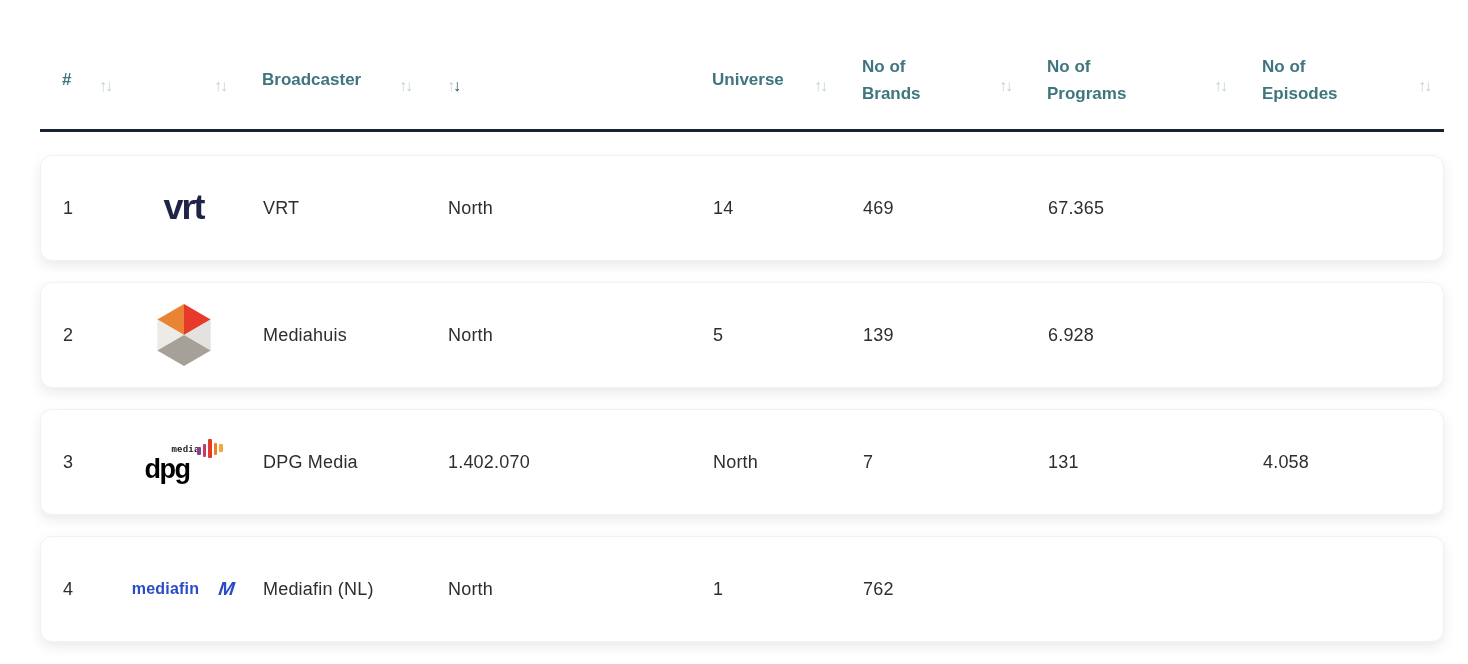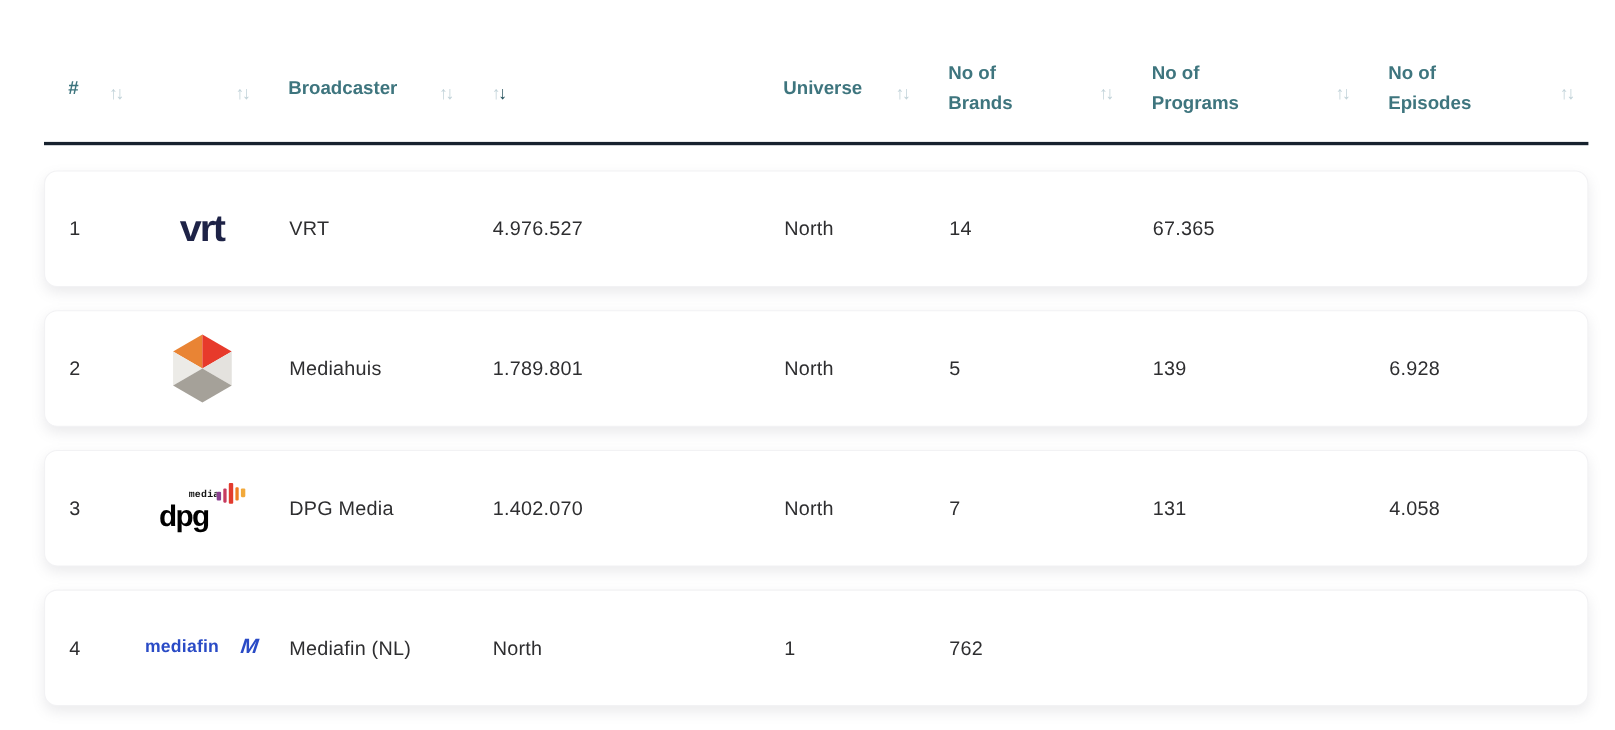--- a/index.html
+++ b/index.html
@@ -167,39 +167,38 @@
   </div>
 
   <div class="tbody">
 
     <div class="grid card">
       <div class="cell">1</div>
       <div class="cell logo-cell">
         <span class="vrt" style="color: rgb(30, 35, 71);">vrt</span>
       </div>
       <div class="cell">VRT</div>
-      <div class="cell">4.976.527</div>
       <div class="cell">North</div>
       <div class="cell">14</div>
+      <div class="cell">469</div>
       <div class="cell">67.365</div>
     </div>
 
     <div class="grid card">
       <div class="cell">2</div>
       <div class="cell logo-cell">
         <svg class="mediahuis-svg" width="62" height="68" viewBox="0 0 100 100">
           <polygon points="50,0 7,25 50,50" fill="#e98434"></polygon>
           <polygon points="50,0 93,25 50,50" fill="#e73a2b"></polygon>
           <polygon points="7,25 50,50 7,75" fill="#ecebe7"></polygon>
           <polygon points="93,25 93,75 50,50" fill="#e4e2de"></polygon>
           <polygon points="50,50 93,75 50,100 7,75" fill="#a5a199"></polygon>
         </svg>
       </div>
       <div class="cell">Mediahuis</div>
-      <div class="cell">1.789.801</div>
       <div class="cell">North</div>
       <div class="cell">5</div>
       <div class="cell">139</div>
       <div class="cell">6.928</div>
     </div>
 
     <div class="grid card">
       <div class="cell">3</div>
       <div class="cell logo-cell">
         <span class="dpg-wrap">

